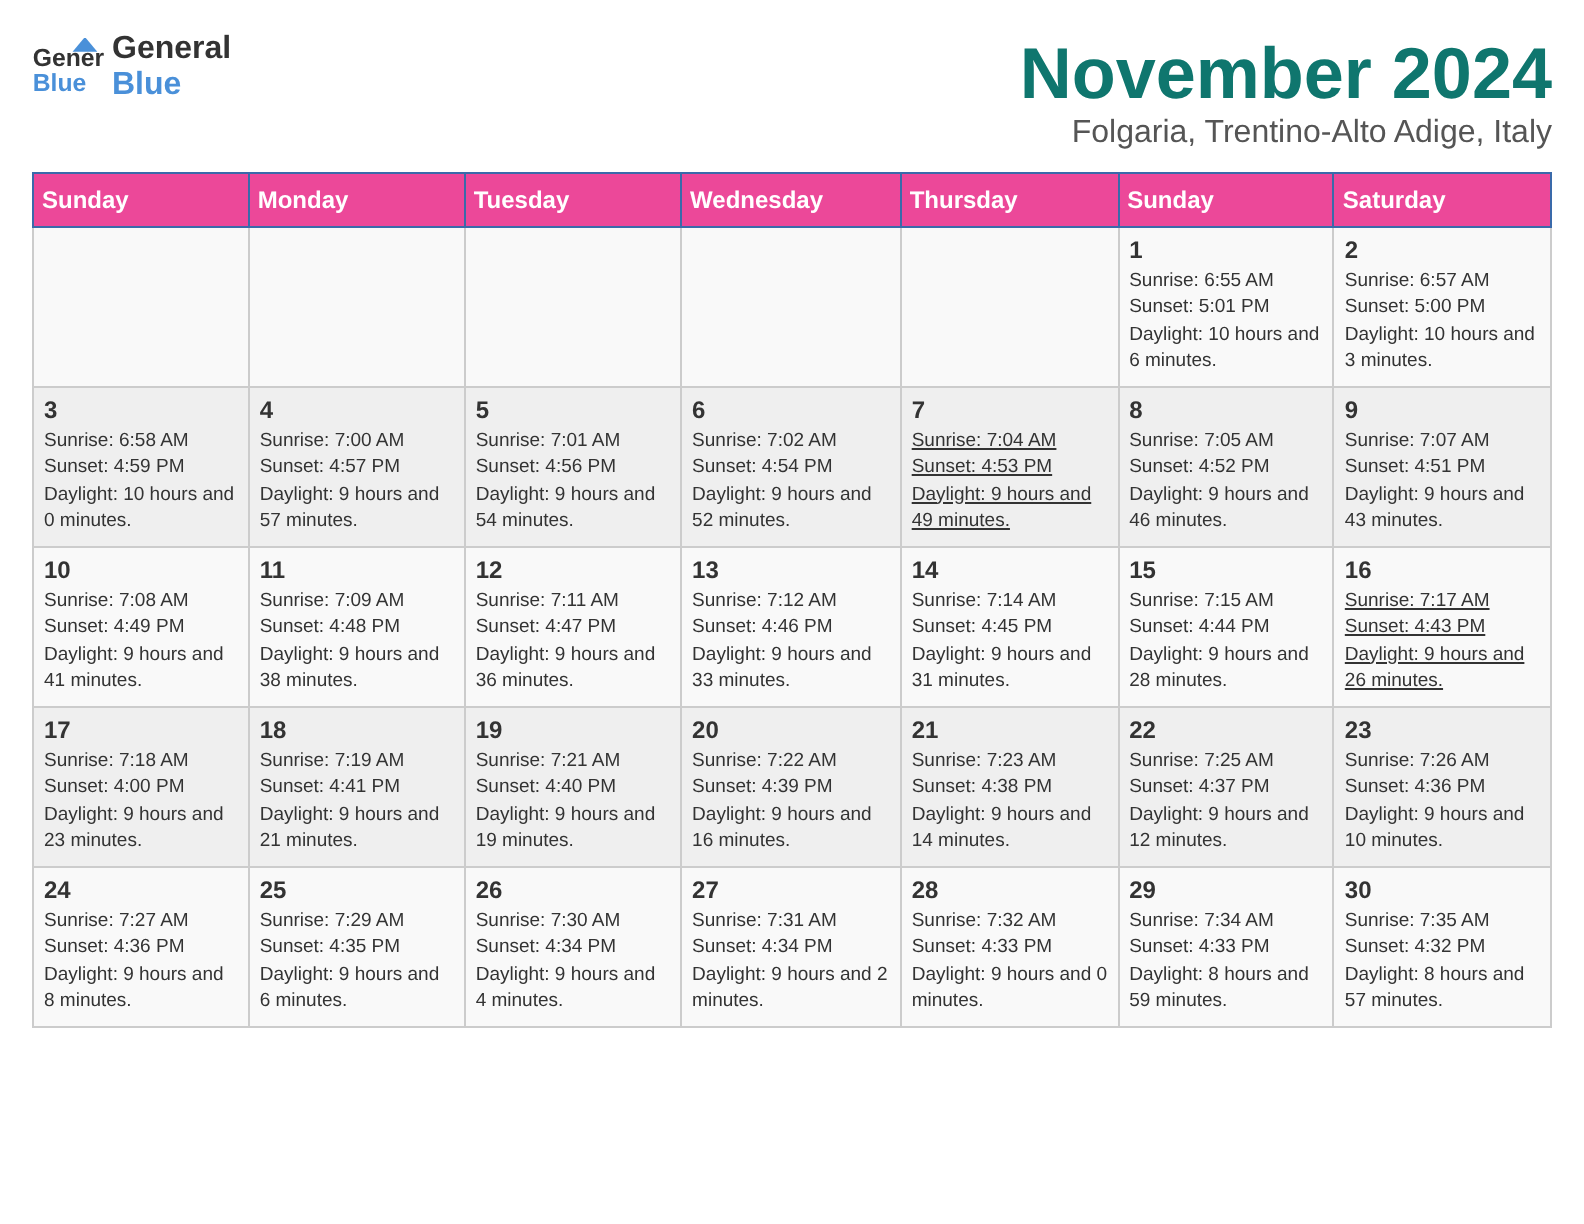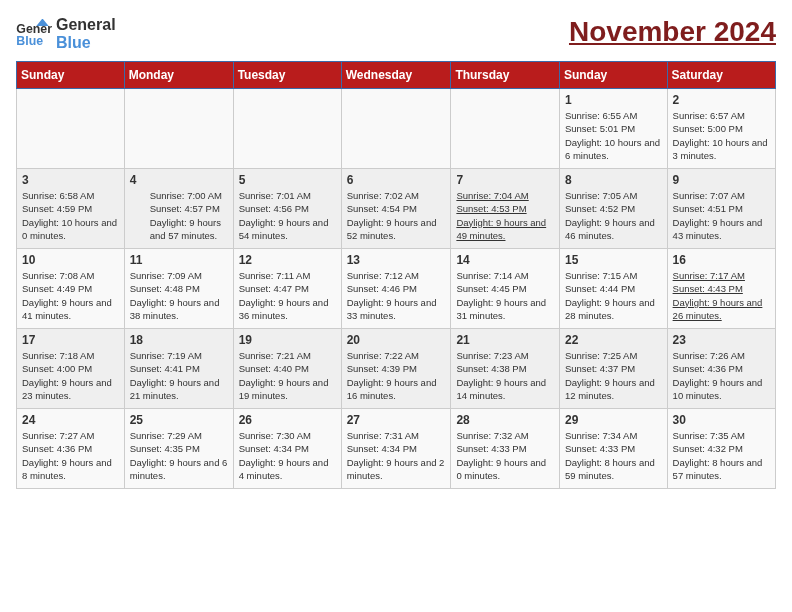--- a/index.html
+++ b/index.html
@@ -22,36 +22,35 @@
       gap: 4px;
     }
     .logo-icon {
       width: 36px;
       height: 30px;
     }
     .title-area {
       text-align: right;
     }
     .month-title {
-      font-size: 28px;
+      font-size: 36px;
       font-weight: bold;
-      color: #7f1d1d;
-      text-decoration: underline;
+      color: #0f766e;
     }
     .location-title {
       font-size: 16px;
       color: #555;
     }
     table {
       width: 100%;
       border-collapse: collapse;
       font-size: 10.5px;
     }
     thead th {
-      background-color: #b91c1c;
+      background-color: #ec4899;
       color: #fff;
       padding: 6px 4px;
       text-align: left;
       font-size: 12px;
       font-weight: bold;
       border: 1px solid #3a6aaa;
     }
     tbody td {
       border: 1px solid #ccc;
       vertical-align: top;
@@ -91,20 +90,21 @@
       <text x="0" y="30" font-size="14" font-weight="bold" fill="#4a90d9" font-family="Arial">Blue</text>
       <polygon points="28,2 38,14 18,14" fill="#4a90d9" transform="translate(10,-2) scale(0.7)"></polygon>
     </svg>
     <div style="display:flex;flex-direction:column;line-height:1.1;">
       <span style="font-size:16px;font-weight:bold;color:#333;">General</span>
       <span style="font-size:16px;font-weight:bold;color:#4a90d9;">Blue</span>
     </div>
   </div>
   <div class="title-area">
     <div class="month-title">November 2024</div>
+    <div class="location-title">Folgaria, Trentino-Alto Adige, Italy</div>
   </div>
 </div>
 
 <table>
   <thead>
     <tr>
     <th>Sunday</th>
         <th>Monday</th>
         <th>Tuesday</th>
         <th>Wednesday</th>
@@ -135,21 +135,21 @@
       </tr>
       <tr>
         <td>
           <span class="day-num">3</span>
           <div class="day-info" style="white-space: pre-line;">Sunrise: 6:58 AM
 Sunset: 4:59 PM
 Daylight: 10 hours and 0 minutes.</div>
         </td>
         <td>
           <span class="day-num">4</span>
-          <div class="day-info" style="white-space: pre-line; margin-left: 20px;">Sunrise: 7:00 AM
+          <div class="day-info" style="white-space: pre-line;">Sunrise: 7:00 AM
 Sunset: 4:57 PM
 Daylight: 9 hours and 57 minutes.</div>
         </td>
         <td>
           <span class="day-num">5</span>
           <div class="day-info" style="white-space: pre-line;">Sunrise: 7:01 AM
 Sunset: 4:56 PM
 Daylight: 9 hours and 54 minutes.</div>
         </td>
         <td>

